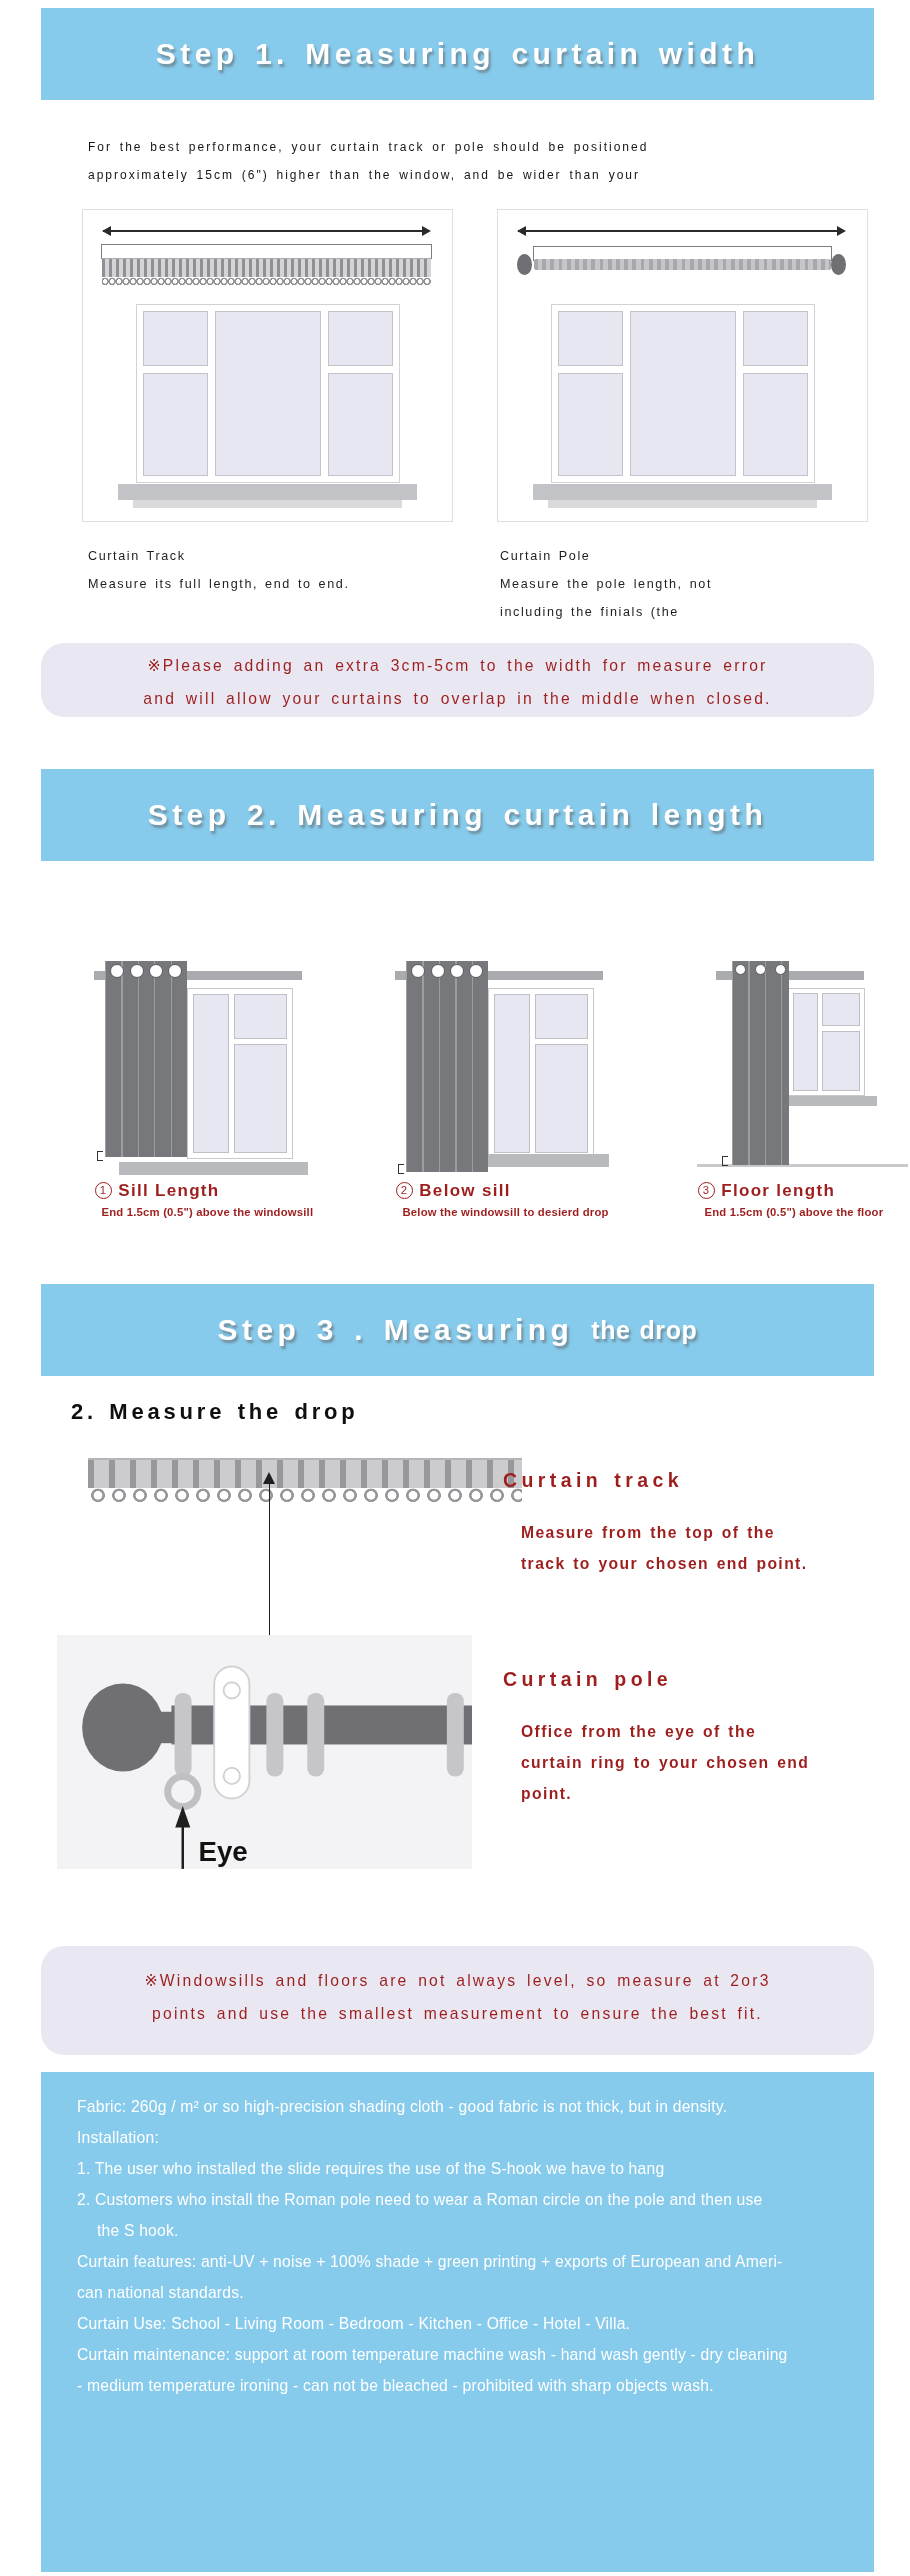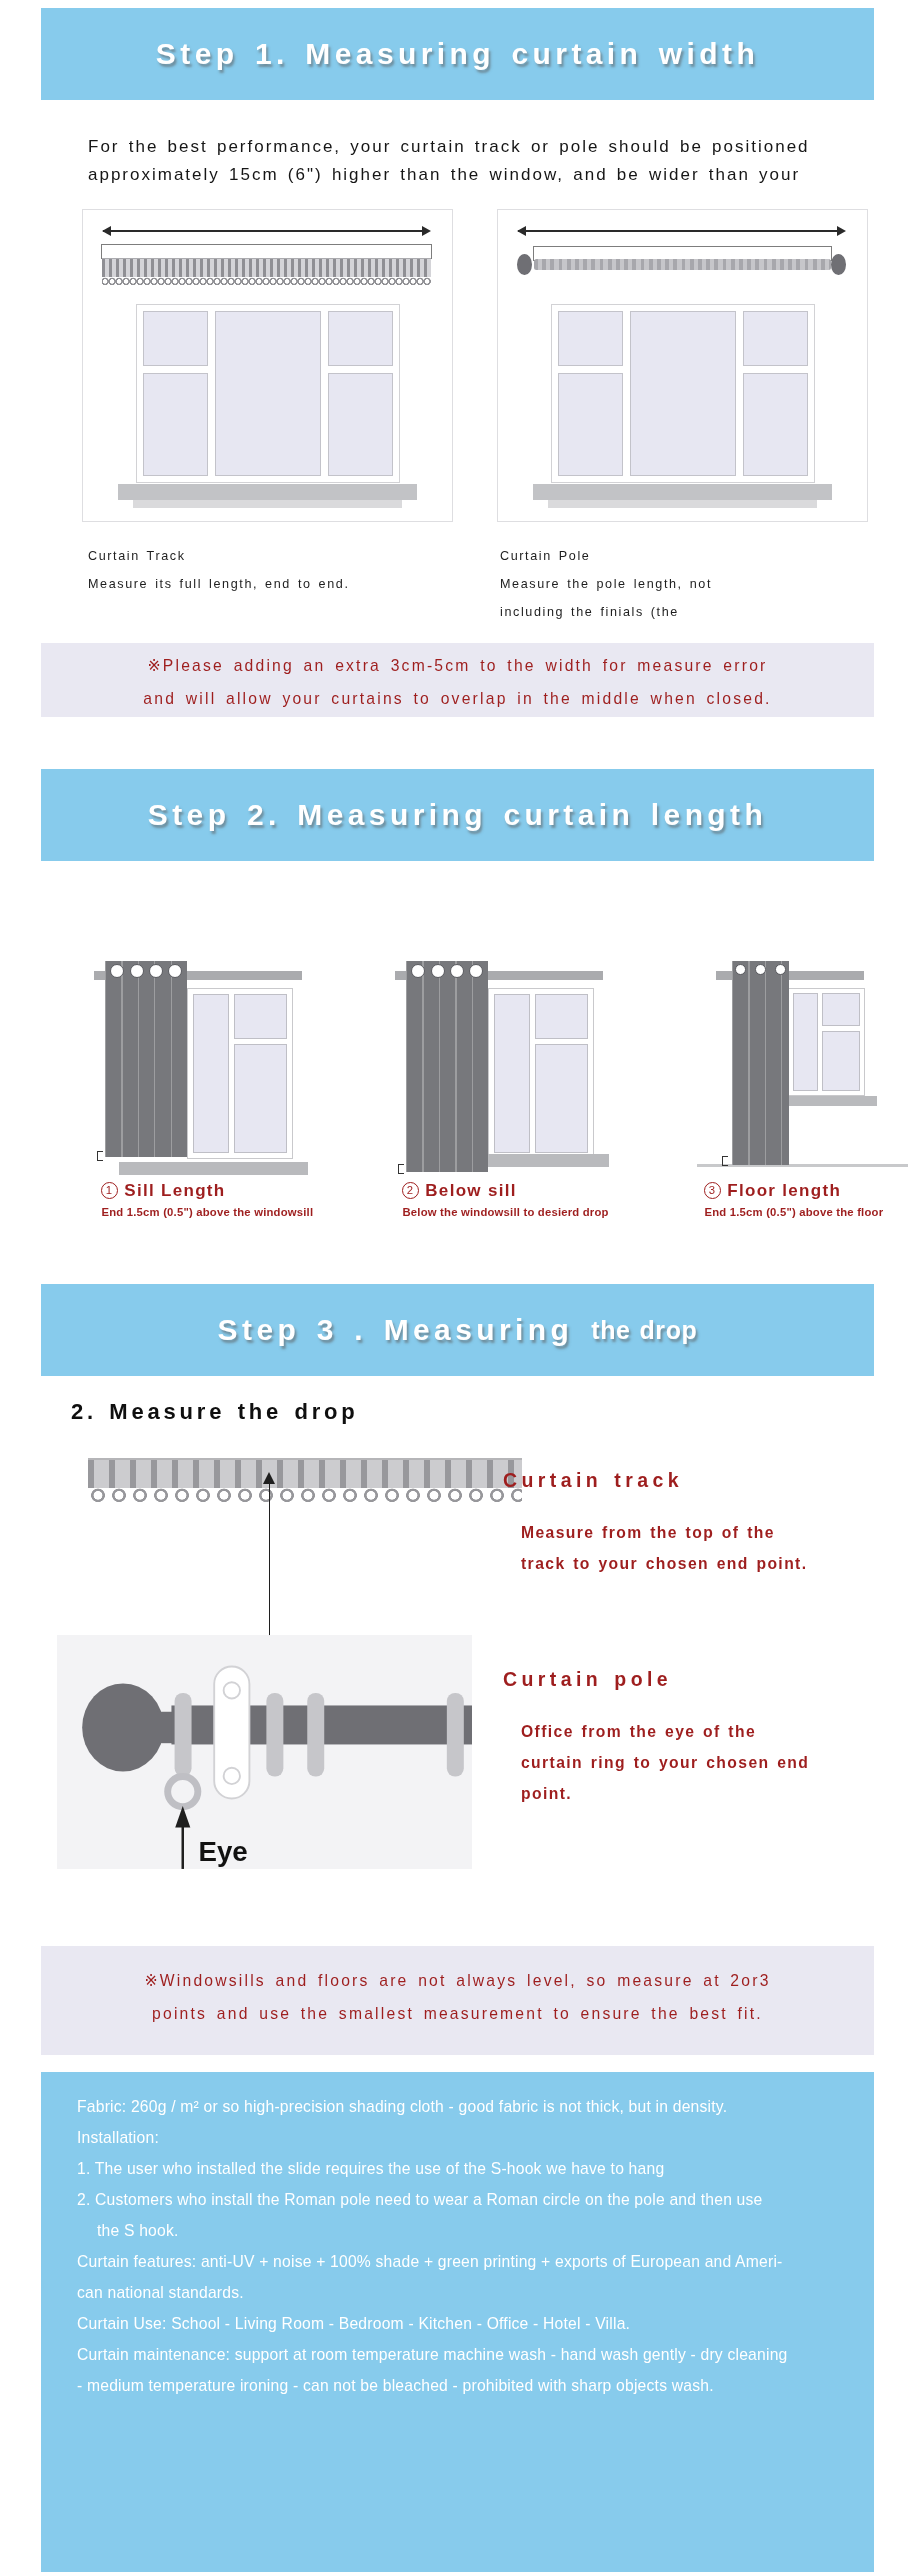--- a/index.html
+++ b/index.html
@@ -12,21 +12,21 @@
   #canvas{position:relative;width:910px;height:2576px;background:#fff;overflow:hidden;}
 
   
   .banner{position:absolute;left:41px;width:833px;height:92px;background:var(--blue);
     display:flex;align-items:center;justify-content:center;color:#fff;font-weight:bold;
     font-size:30px;letter-spacing:4.4px;word-spacing:3.8px;
     text-shadow:1.9px 2.5px 2.5px rgba(90,90,90,.55);}
   .banner .sub{font-size:25px;letter-spacing:0.6px;word-spacing:1.3px;margin-left:18px;}
 
   
-  .intro{position:absolute;left:88px;top:133px;width:774px;font-size:17px;
+  .intro{position:absolute;left:88px;top:133px;width:774px;font-size:12px;
     letter-spacing:2px;word-spacing:2.5px;line-height:28px;color:#161616;}
   .h-black{position:absolute;left:71px;font-size:22px;font-weight:bold;
     letter-spacing:3.8px;word-spacing:2.5px;color:#0f0f0f;}
 
   
   .panel{position:absolute;top:209px;width:371px;height:313px;background:#fff;border:0.6px solid #DEDEE1;}
   .harrow{position:absolute;height:1.9px;background:#2a2a2a;}
   .ah{position:absolute;width:0;height:0;border:5px solid transparent;top:-4.4px;}
   .ah.l{left:-1.3px;border-right:9.4px solid #2a2a2a;border-left:0;}
   .ah.r{right:-1.3px;border-left:9.4px solid #2a2a2a;border-right:0;}
@@ -47,37 +47,37 @@
   .pane{background:var(--pane);border:1.3px solid #C3C3CA;}
   .pane.top{height:55px;} .pane.grow{flex:1;}
   .sill1{position:absolute;left:35px;right:35px;top:274px;height:16.4px;background:#C2C3C6;}
   .sill2{position:absolute;left:50px;right:50px;top:290px;height:7.5px;background:#DADADC;}
 
   .cap{position:absolute;top:542px;font-size:12.6px;letter-spacing:1.6px;word-spacing:1.9px;
     color:#1e1e1e;line-height:28px;}
 
   
   .note{position:absolute;left:41px;width:833px;background:var(--lavender);color:var(--red);
-    text-align:center;font-size:15.7px;letter-spacing:2.2px;word-spacing:3.1px;line-height:33px;}
+    text-align:center;font-size:15.7px;letter-spacing:2.2px;word-spacing:3.1px;line-height:33px;border-radius:23px;}
 
   
   .s2group{position:absolute;top:943px;width:220px;height:283px;}
   .s2pole{position:absolute;background:#AAABAE;height:9.4px;}
   .s2win{position:absolute;background:#fff;border:1.3px solid #C9C9CC;padding:5px;display:flex;gap:5px;}
   .s2col{display:flex;flex-direction:column;gap:5px;}
   .s2pane{background:var(--pane);border:0.9px solid #BFBFC6;}
   .s2sill{position:absolute;height:12.6px;background:#B9BABD;}
   .s2curtain{position:absolute;width:82px;z-index:3;
     background:repeating-linear-gradient(90deg,rgba(255,255,255,.28) 0 1.3px,rgba(0,0,0,0) 1.3px 16.4px),var(--curtain);}
   .gromrow{display:flex;justify-content:space-between;padding:3.8px 5px 0 5px;}
   .grom{width:14px;height:14px;border-radius:50%;background:#fff;border:1.9px solid #595A5F;}
   .endmark{position:absolute;width:6.3px;height:10px;border-left:1.3px solid #333;
     border-top:1.3px solid #333;border-bottom:1.3px solid #333;z-index:4;}
   .floorline{position:absolute;height:2.5px;background:#C8C9CB;}
-  .s2cap{position:absolute;top:238px;left:7px;color:var(--red);font-size:17px;font-weight:bold;
+  .s2cap{position:absolute;top:238px;left:1px;color:var(--red);font-size:17px;font-weight:bold;
     letter-spacing:1.3px;white-space:nowrap;}
   .cnum{display:inline-flex;width:17px;height:17px;border:1.3px solid var(--red);border-radius:50%;
     align-items:center;justify-content:center;font-size:11.3px;font-weight:normal;margin-right:6.3px;
     position:relative;top:-1.9px;}
   .s2desc{position:absolute;top:263px;left:7.5px;color:var(--red);font-size:11.3px;font-weight:600;
     letter-spacing:0.2px;white-space:nowrap;}
 
   
   .t3bar{position:absolute;left:88px;top:1458px;width:434px;height:30px;border-top:2.5px solid #B5B5B8;
     background:repeating-linear-gradient(90deg,#98989C 0 5.7px,#CCCCCF 5.7px 21px);}

